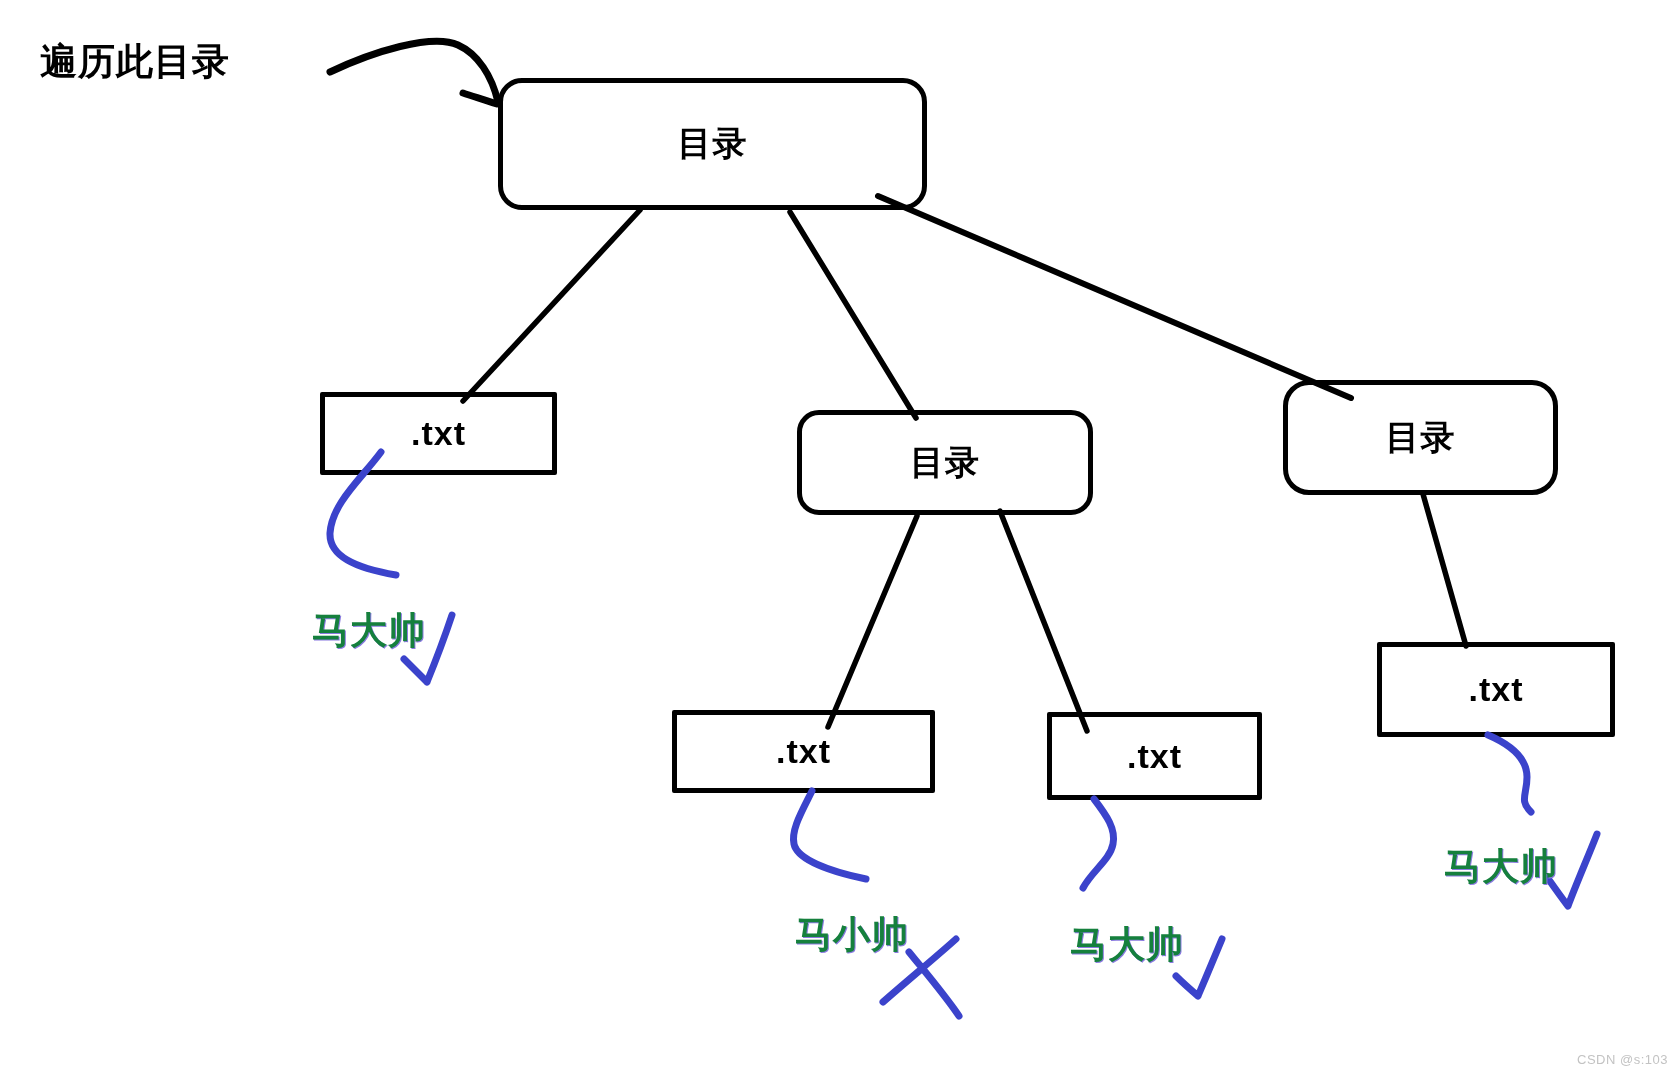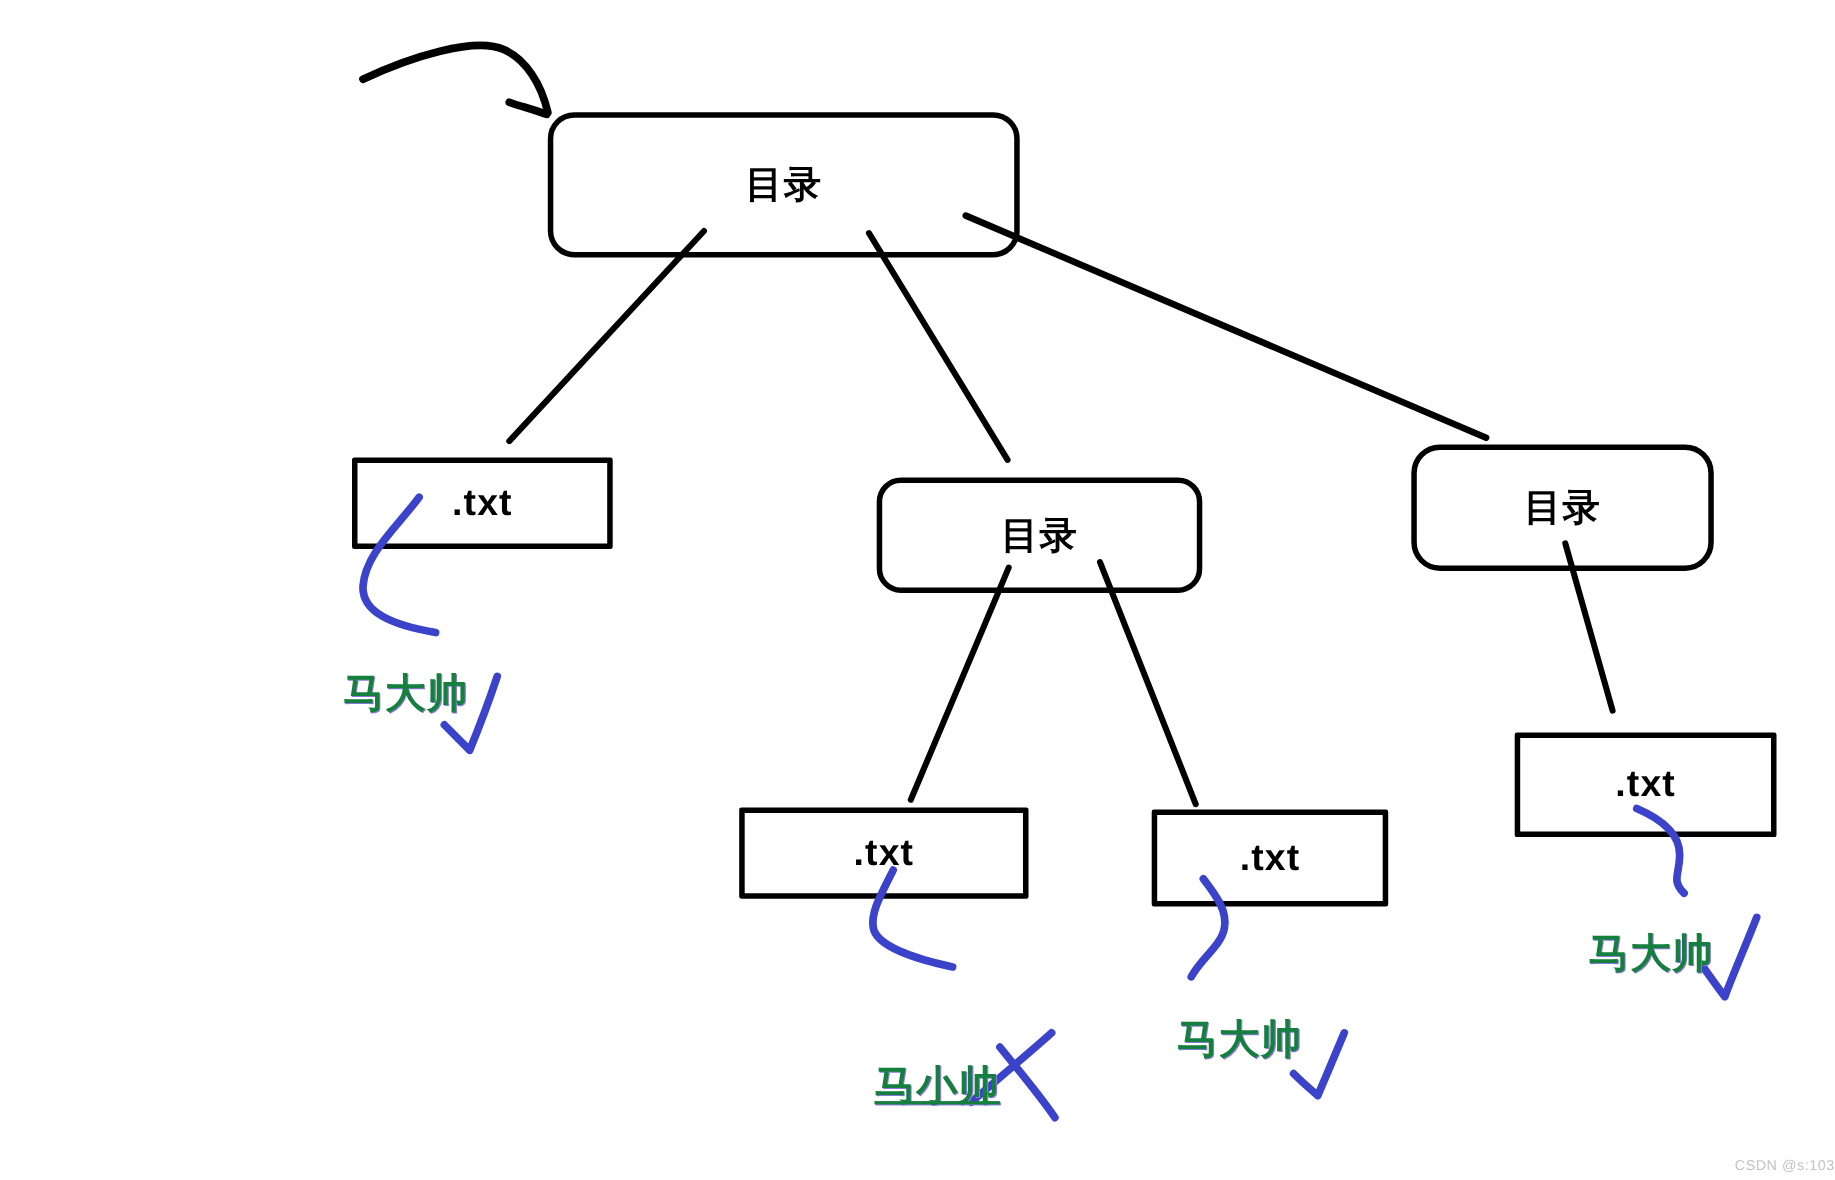--- a/index.html
+++ b/index.html
@@ -12,21 +12,21 @@
   }
   .strokes{
     position:absolute;left:0;top:0;width:1668px;height:1073px;
     z-index:3;pointer-events:none;
   }
   .node{
     position:absolute;
     background:#ffffff;
     border:5px solid #000000;
     display:flex;align-items:center;justify-content:center;
-    z-index:2;box-sizing:border-box;margin-top:24px;
+    z-index:2;box-sizing:border-box;
   }
   .node.dir{border-radius:24px;}
   .node.file{border-radius:2px;}
   .node-label{
     font-size:34px;font-weight:700;color:#000000;letter-spacing:1px;
   }
   .annotation{
     position:absolute;left:40px;top:30px;z-index:2;
     color:#000000;font-weight:700;font-size:37px;line-height:64px;
     letter-spacing:1px;white-space:nowrap;
@@ -42,20 +42,21 @@
     position:absolute;right:0;bottom:6px;z-index:5;
     color:#c3c3c3;font-size:13px;letter-spacing:0.5px;
   }
 </style>
 </head>
 <body>
 
 <div class="canvas">
 
   <div class="annotation">
+    <div class="line1">遍历此目录</div>
   </div>
 
   <div class="node dir" style="left:498px;top:78px;width:429px;height:132px;">
     <span class="node-label">目录</span>
   </div>
 
   <div class="node file" style="left:320px;top:392px;width:237px;height:83px;">
     <span class="node-label">.txt</span>
   </div>
 
@@ -99,19 +100,19 @@
       <path d="M812,791 C801,813 791,830 794,844 C797,859 828,871 866,879"></path>
       <path d="M956,939 C936,957 908,980 883,1002 M909,952 C926,973 944,994 959,1016"></path>
       <path d="M1094,799 C1107,816 1116,829 1113,844 C1110,860 1092,871 1083,888"></path>
       <path d="M1176,976 C1184,984 1191,990 1198,996 M1198,996 C1206,977 1215,956 1222,939"></path>
       <path d="M1488,735 C1509,744 1527,757 1527,777 C1527,795 1519,800 1531,812"></path>
       <path d="M1547,877 C1554,887 1561,897 1568,906 M1568,906 C1577,882 1588,857 1597,834"></path>
     </g>
   </svg>
 
   <div class="pen-label" style="left:312px;top:612px;">马大帅</div>
-  <div class="pen-label" style="left:795px;top:968px;text-decoration:underline;">马小帅</div>
+  <div class="pen-label" style="left:795px;top:916px;">马小帅</div>
   <div class="pen-label" style="left:1070px;top:926px;">马大帅</div>
   <div class="pen-label" style="left:1444px;top:848px;">马大帅</div>
 
   <div class="watermark">CSDN @s:103</div>
 
 </div>
 
 </body></html>

